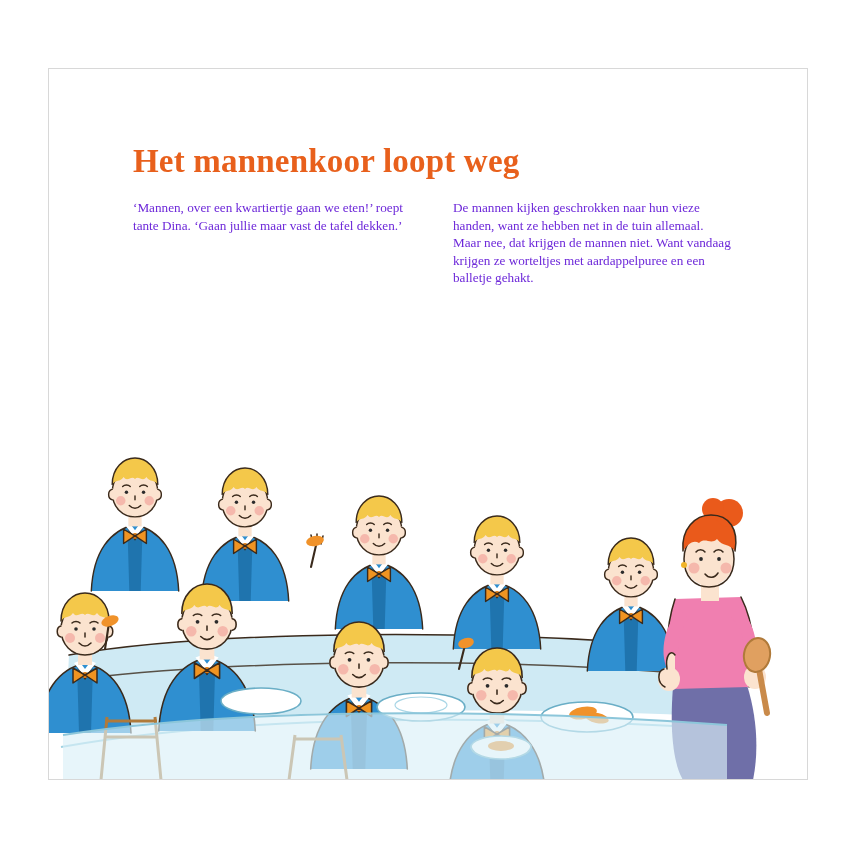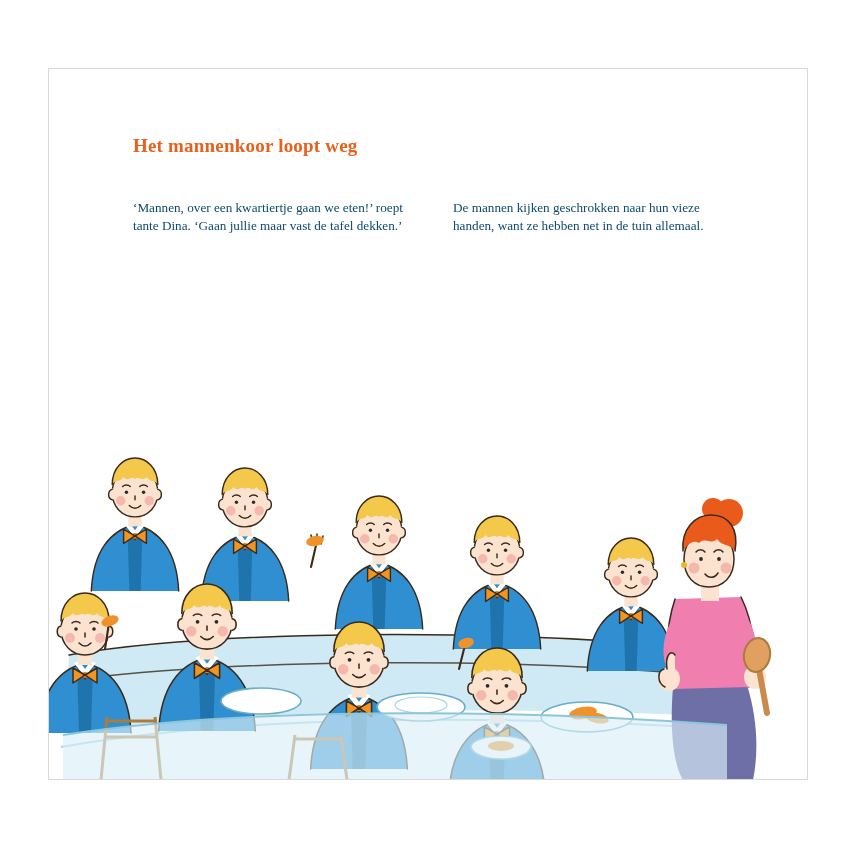--- a/index.html
+++ b/index.html
@@ -20,40 +20,40 @@
     width: 760px;
     height: 712px;
     background: #ffffff;
     border: 1px solid #d8d8d8;
     box-sizing: border-box;
     overflow: hidden;
   }
   .title {
     position: absolute;
     left: 84px;
-    top: 66px;
+    top: 74px;
     font-family: "Liberation Serif", serif;
     font-weight: bold;
-    font-size: 19px;
+    font-size: 33px;
     color: #e8601c;
     letter-spacing: 0.2px;
   }
   .columns {
     position: absolute;
     left: 84px;
     top: 130px;
     width: 600px;
     display: flex;
     gap: 40px;
   }
   .col {
     width: 280px;
     font-size: 13.2px;
     line-height: 17.6px;
-    color: #0c4a6e;
+    color: #6d28d9;
     text-align: left;
   }
   .col p {
     margin: 0;
   }
   
   .illo {
     position: absolute;
     left: 0;
     top: 348px;
@@ -72,20 +72,21 @@
 <div class="page">
 
   <div class="title">Het mannenkoor loopt weg</div>
 
   <div class="columns">
     <div class="col">
       <p>‘Mannen, over een kwartiertje gaan we eten!’ roept tante Dina. ‘Gaan jullie maar vast de tafel dekken.’</p>
     </div>
     <div class="col">
       <p>De mannen kijken geschrokken naar hun vieze handen, want ze hebben net in de tuin allemaal.</p>
+      <p>Maar nee, dat krijgen de mannen niet. Want vandaag krijgen ze worteltjes met aardappelpuree en een balletje gehakt.</p>
     </div>
   </div>
 
   <div class="illo">
     <svg width="758" height="363" viewBox="0 0 758 363" xmlns="http://www.w3.org/2000/svg">
       <defs>
         <style>
           .ln { fill:none; stroke:#3a2a1c; stroke-width:2.1; stroke-linecap:round; stroke-linejoin:round; }
           .lnt { fill:none; stroke:#3a2a1c; stroke-width:1.5; stroke-linecap:round; stroke-linejoin:round; }
           .skin { fill:#fbe3cf; }

